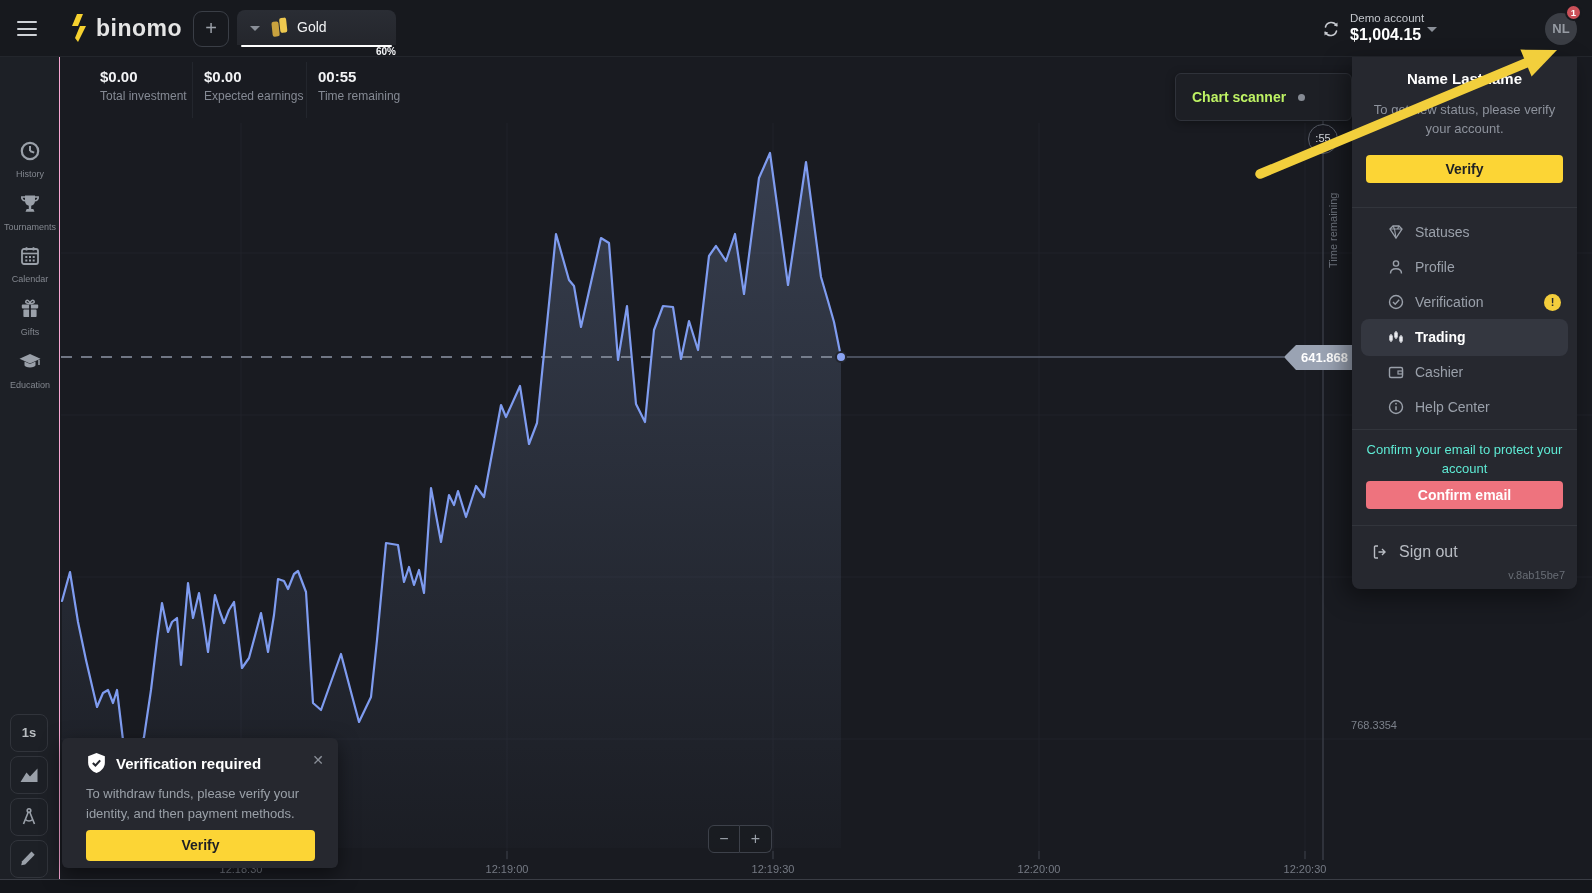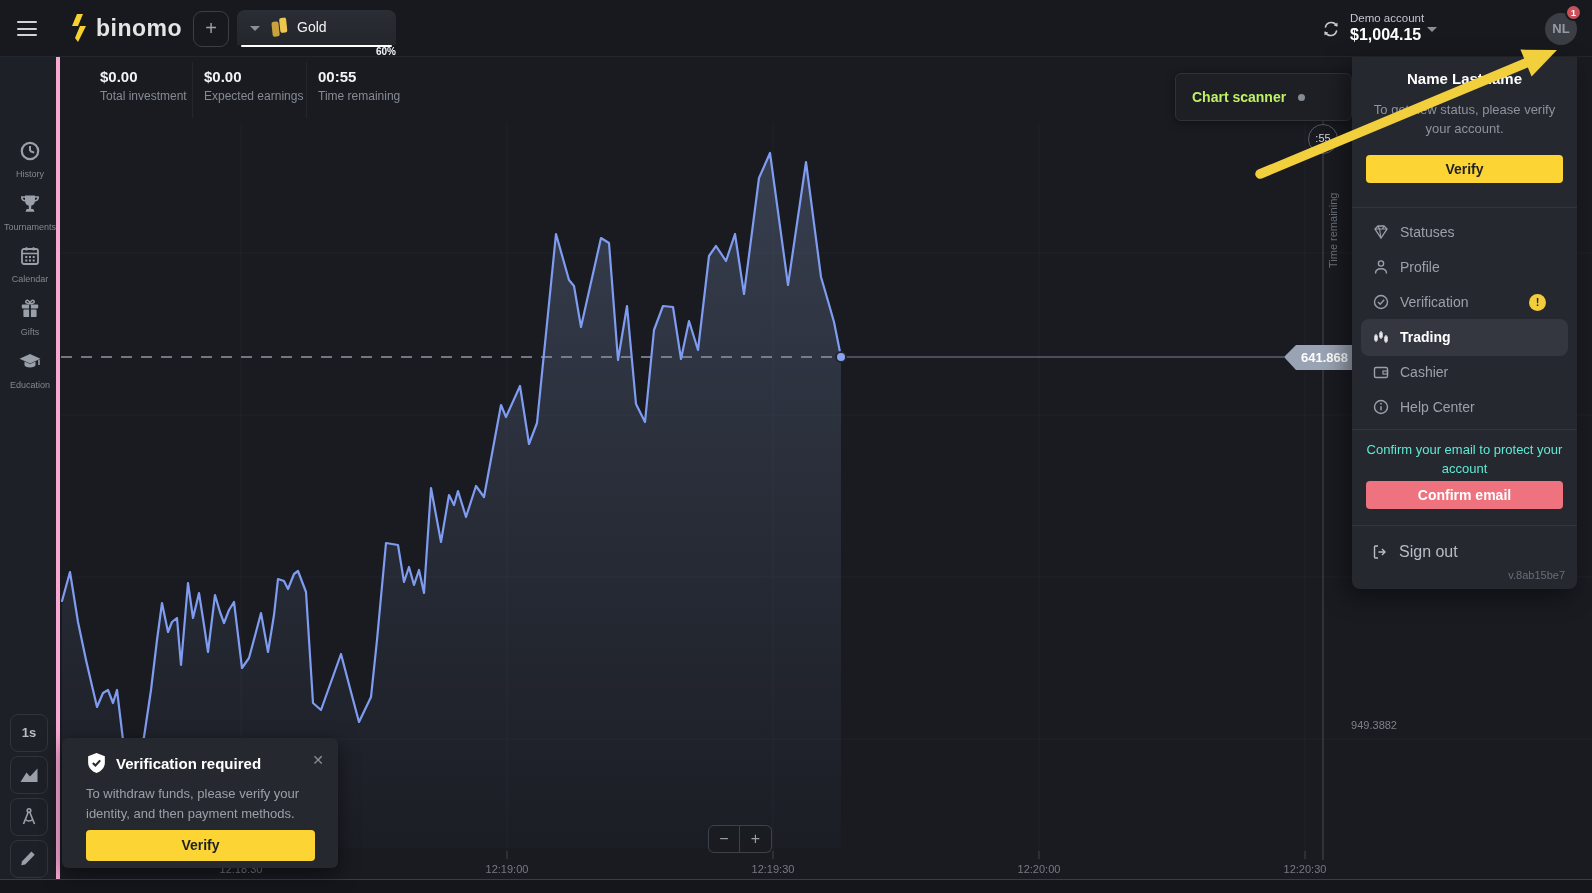--- a/index.html
+++ b/index.html
@@ -43,21 +43,21 @@
   .deposit span { color:#1e2024; font-size:13.5px; font-weight:bold; }
   .avatar { position:absolute; left:1545px; top:13px; width:32px; height:32px; border-radius:50%;
     background:#3b3e45; color:#969ba3; font-size:13px; font-weight:bold; text-align:center;
     line-height:32px; cursor:pointer; }
   .avatar-badge { position:absolute; left:1565px; top:4px; width:17px; height:17px; border-radius:50%;
     background:#cb5059; border:2px solid #17191e; color:#fff; font-size:9.5px; font-weight:bold;
     text-align:center; line-height:13px; }
 
   
   .sidebar { position:absolute; left:0; top:57px; width:60px; height:822px;
-    background:#1d2026; border-right:4px solid #f9a8d4; z-index:35; }
+    background:#1d2026; border-right:1px solid #f9a8d4; z-index:35; }
   .nav-item { position:absolute; left:0; width:60px; text-align:center; cursor:pointer; color:#9aa0a9; }
   .nav-item .lbl { display:block; font-size:9px; color:#83878f; margin-top:2px; }
   .tool-btn { position:absolute; left:10px; width:38px; height:38px; border:1px solid #31343b;
     border-radius:8px; color:#9ba0a9; text-align:center; cursor:pointer; }
   .tool-btn.txt { color:#b9bdc1; font-size:13px; font-weight:bold; line-height:36px; }
   .tool-btn svg { margin-top:6px; }
 
   
   #chart-svg { position:absolute; left:0; top:0; width:1592px; height:893px; z-index:1; }
   .stat { position:absolute; top:68px; z-index:2; }
@@ -101,21 +101,21 @@
   
   .menu { position:absolute; left:1352px; top:57px; width:225px; height:532px;
     background:#26282f; border-radius:0 0 8px 8px; z-index:60;
     box-shadow:-6px 8px 24px rgba(0,0,0,.45); }
   .menu .name { position:absolute; left:0; top:13px; width:225px; text-align:center;
     color:#fff; font-size:15px; font-weight:bold; }
   .menu .hint { position:absolute; left:13px; top:44px; width:199px; text-align:center;
     color:#8d929c; font-size:13px; line-height:1.45; }
   .menu .verify { position:absolute; left:14px; top:98px; width:197px; height:28px; line-height:28px; }
   .menu .div { position:absolute; left:0; width:225px; height:1px; background:#32353c; }
-  .mrow { position:absolute; left:1px; width:209px; height:35px; cursor:pointer; }
+  .mrow { position:absolute; left:16px; width:209px; height:35px; cursor:pointer; }
   .mrow svg { position:absolute; left:19px; top:8px; }
   .mrow .lbl { position:absolute; left:47px; top:0; line-height:35px; font-size:14px; color:#9aa0aa; }
   .mrow.active .lbl { color:#fff; font-weight:600; }
   .mrow-hl { position:absolute; left:9px; top:262px; width:207px; height:37px;
     background:#343740; border-radius:8px; }
   .warn-badge { position:absolute; right:16px; top:9px; width:17px; height:17px; border-radius:50%;
     background:#f3cd3c; color:#26282f; font-size:11px; font-weight:bold; text-align:center;
     line-height:17px; }
   .menu .ehint { position:absolute; left:12px; top:384px; width:201px; text-align:center;
     color:#5eead4; font-size:13px; line-height:1.45; }
@@ -182,21 +182,21 @@
   <div class="stat-div" style="left:192px"></div>
   <div class="stat-div" style="left:306px"></div>
 
   <div class="scanner">
     <span class="t">Chart scanner</span>
     <span class="dot"></span>
   </div>
 
   <div class="timer-circle">:55</div>
   <div class="timer-axis">Time remaining</div>
-  <div class="axis-price">949.3882</div>
+  <div class="axis-price">768.3354</div>
 
   <span class="tlabel" style="left:201px">12:18:30</span>
   <span class="tlabel" style="left:467px">12:19:00</span>
   <span class="tlabel" style="left:733px">12:19:30</span>
   <span class="tlabel" style="left:999px">12:20:00</span>
   <span class="tlabel" style="left:1265px">12:20:30</span>
 
   <div class="zoomctl">
     <div class="zout">−</div>
     <div class="zin">+</div>

